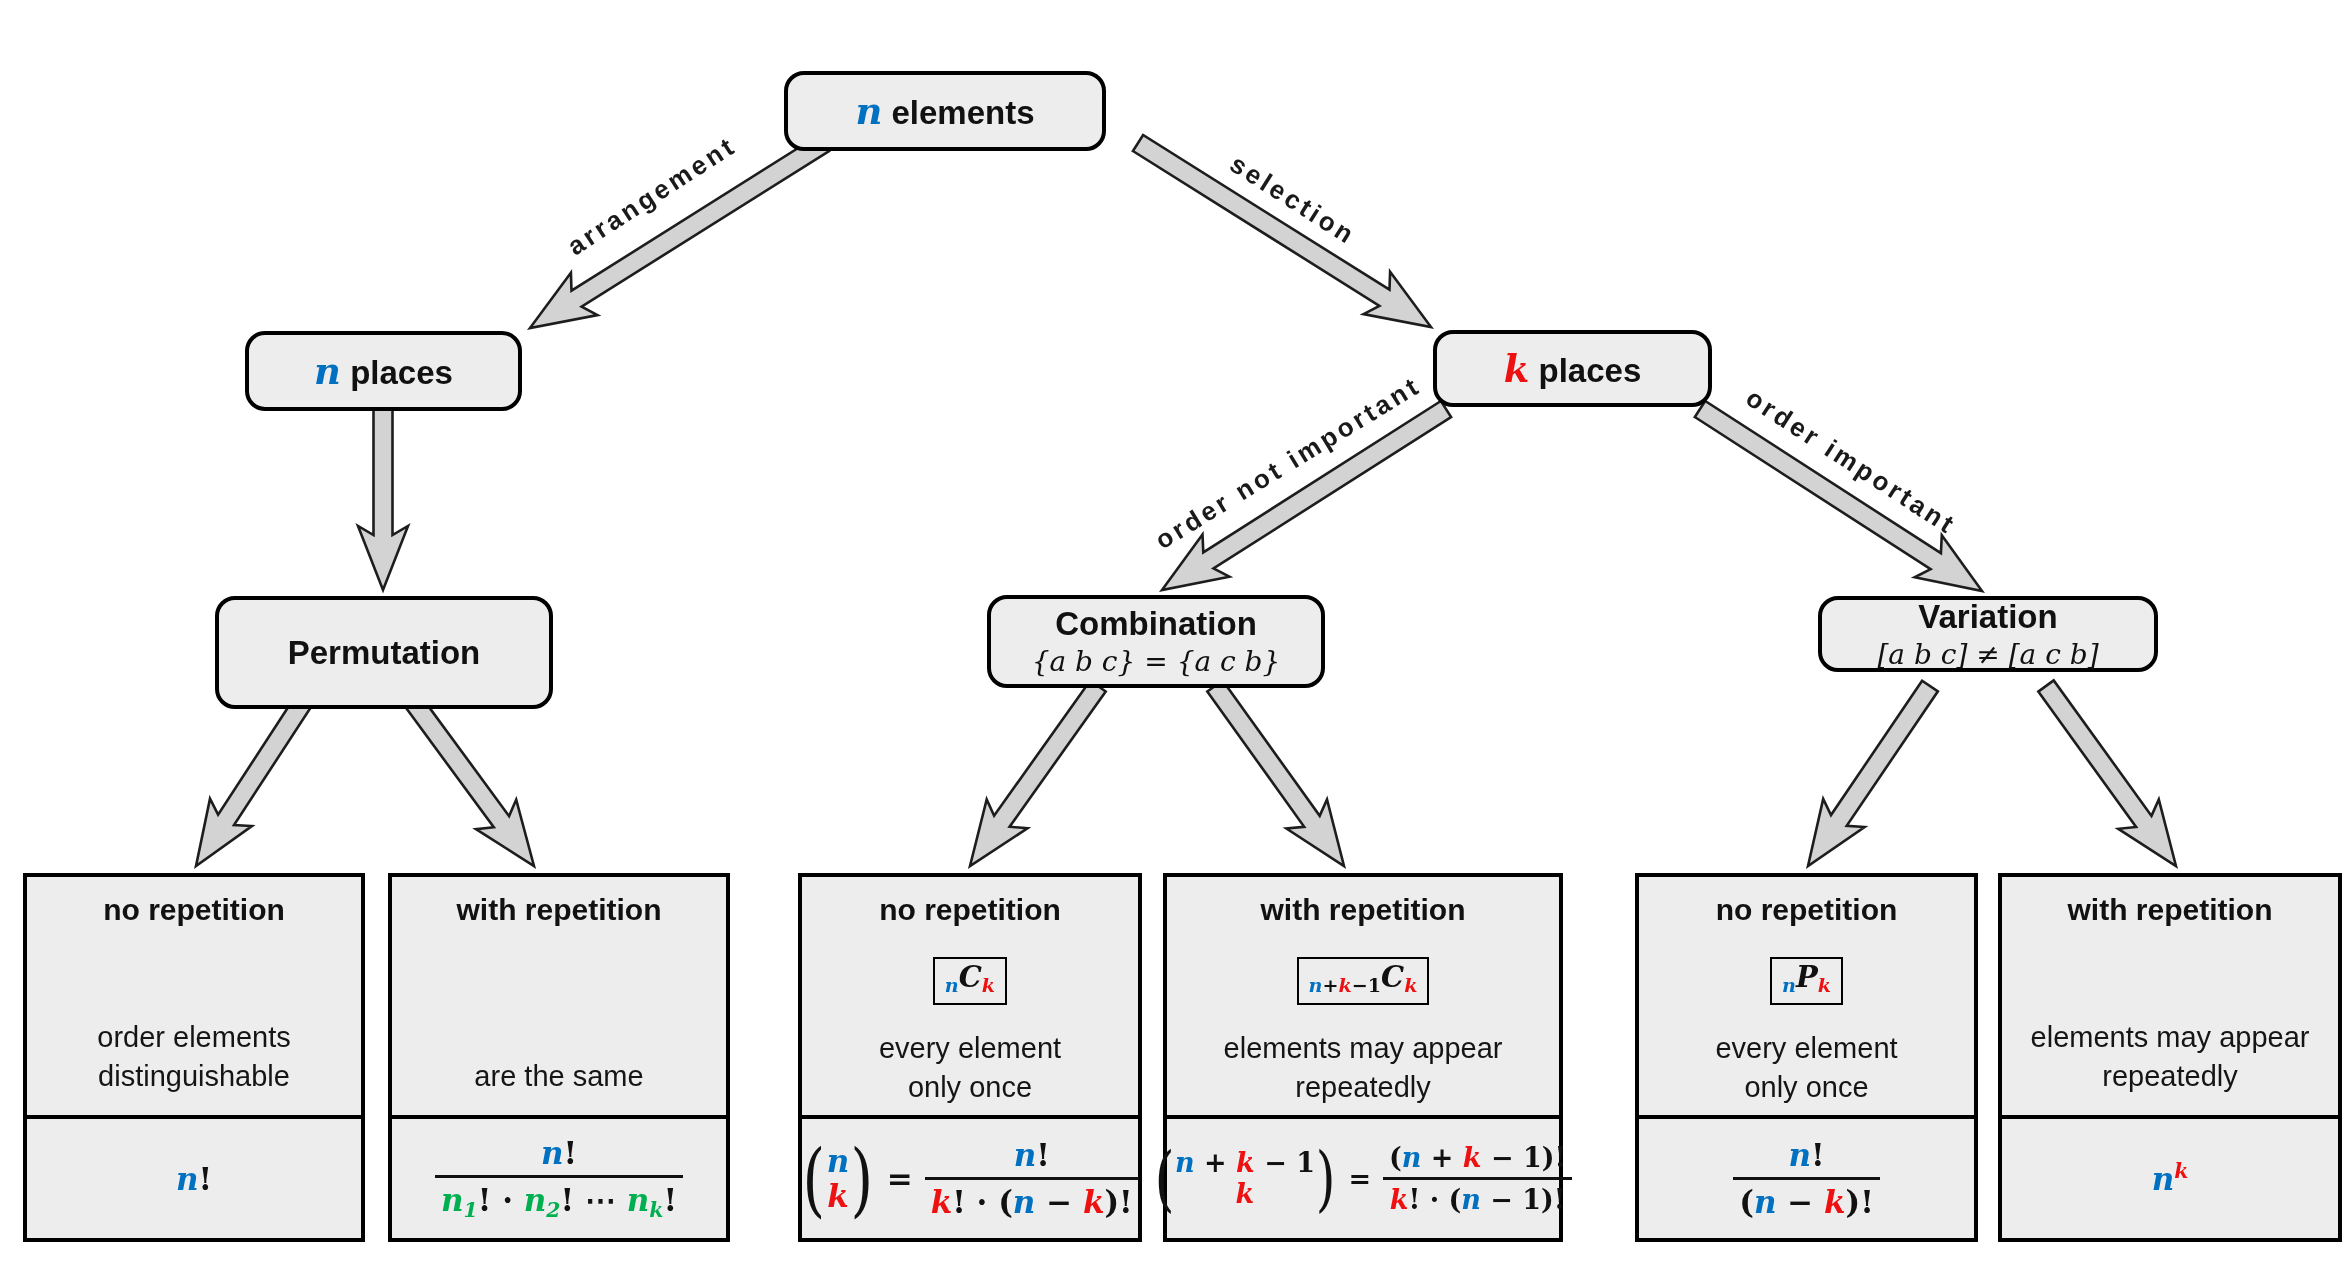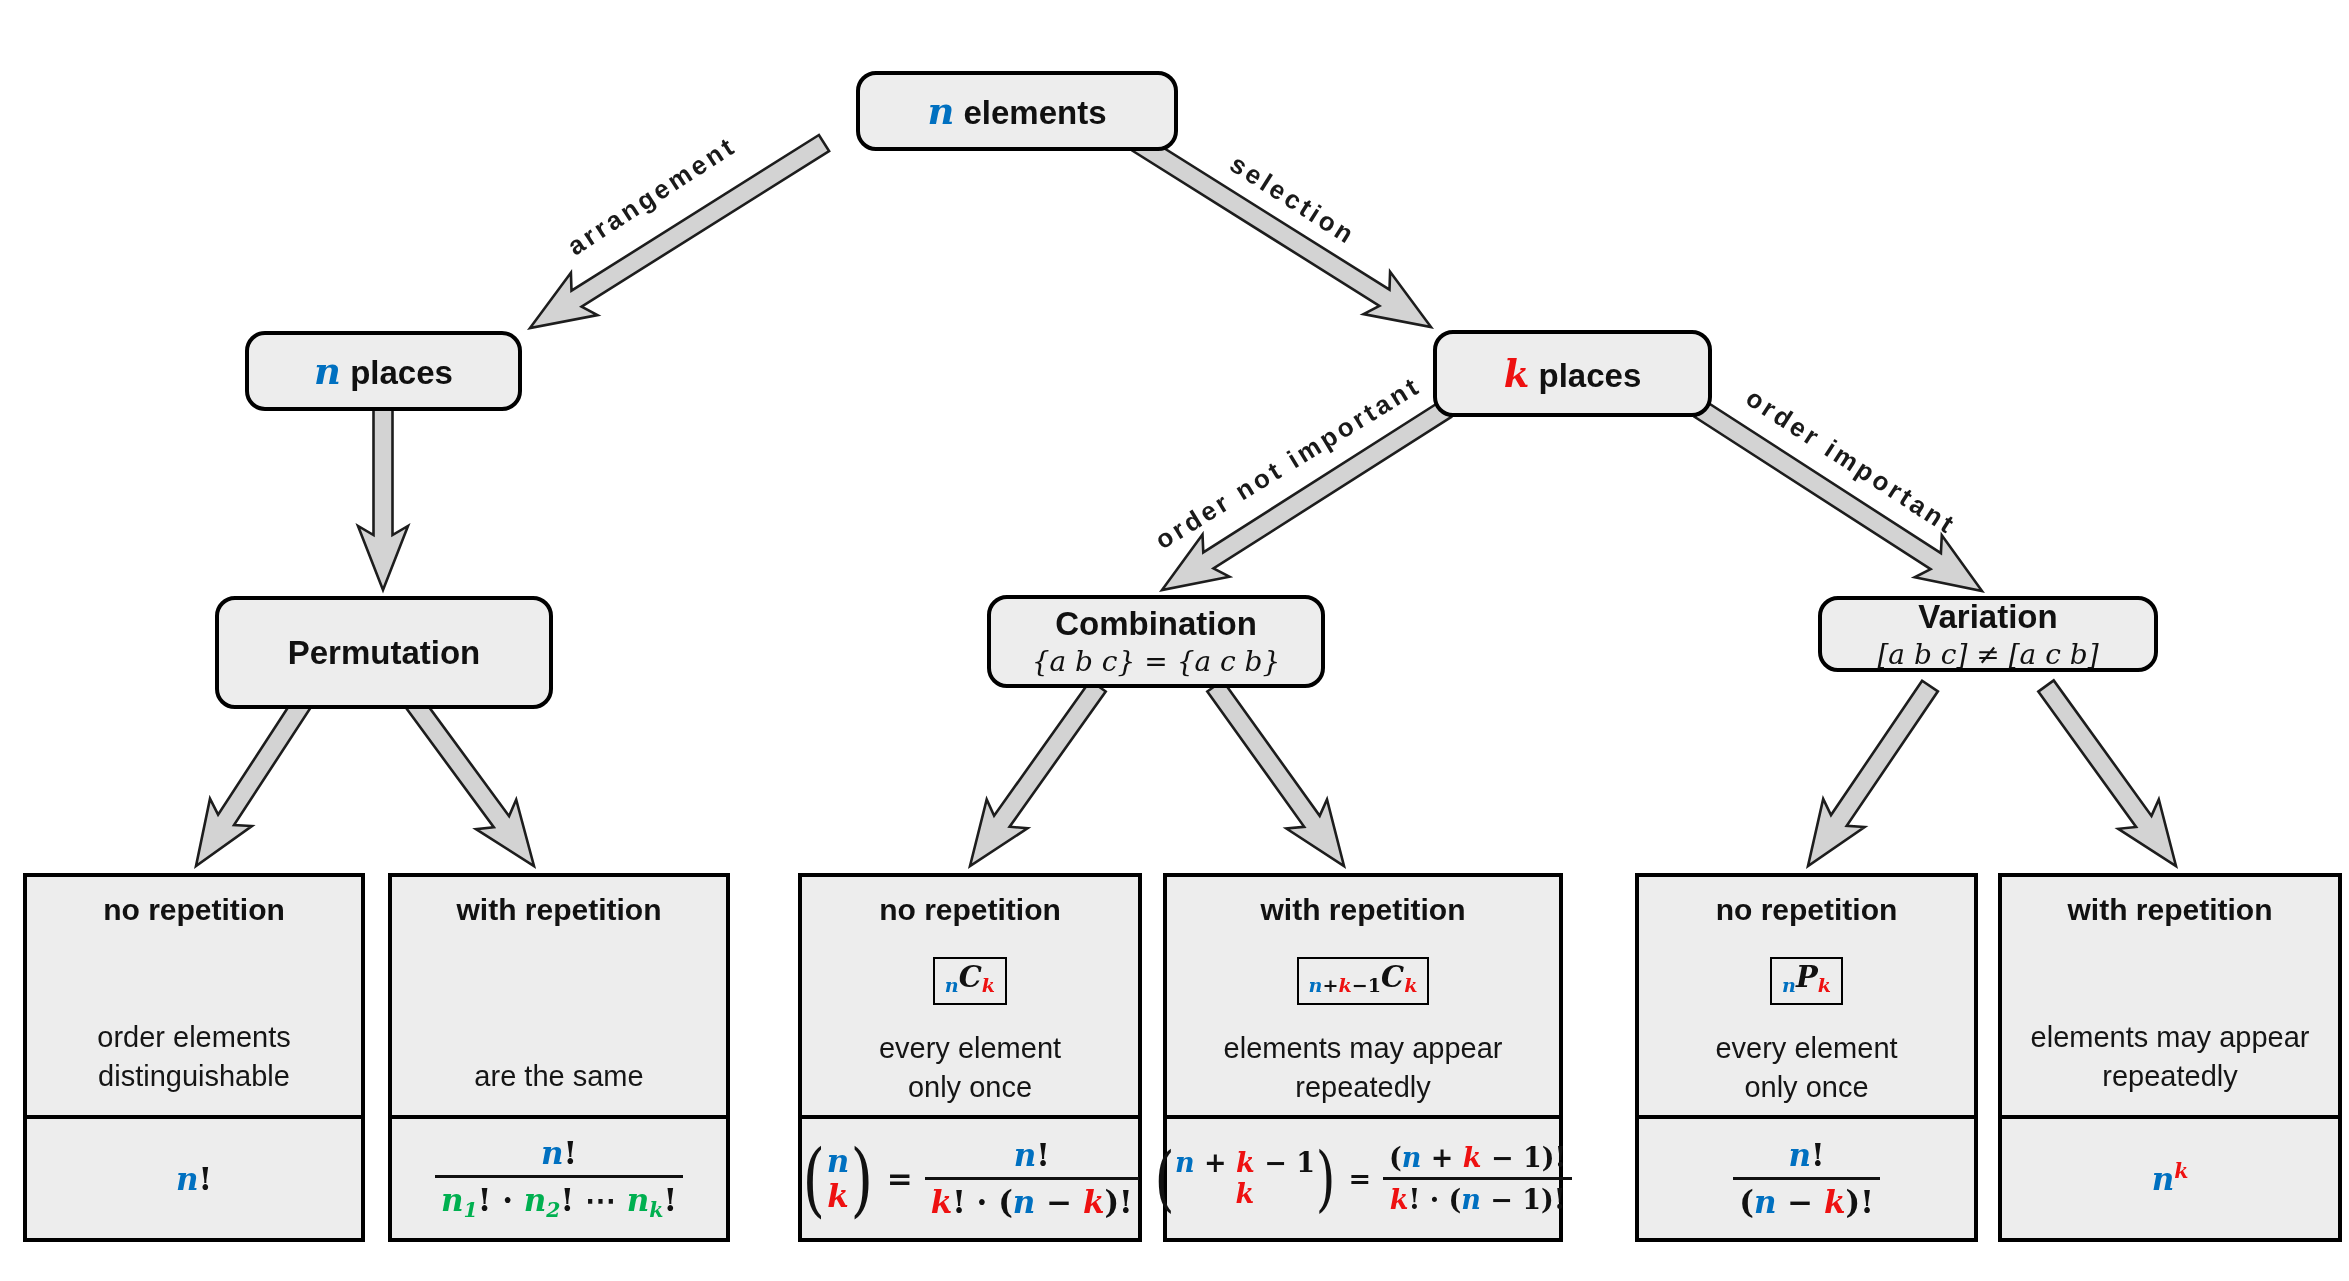--- a/index.html
+++ b/index.html
@@ -76,29 +76,29 @@
       <polygon points="1207.3,691.5 1304.2,826.8 1286.4,828.5 1344.0,866.0 1327.0,799.4 1319.7,815.8 1222.7,680.5" class="flow-arrow"></polygon>
       <polygon points="1922.1,680.7 1831.0,815.1 1823.2,799.0 1808.0,866.0 1864.6,827.0 1846.7,825.8 1937.9,691.3" class="flow-arrow"></polygon>
       <polygon points="2038.3,691.6 2136.1,827.0 2118.3,828.8 2176.0,866.0 2158.8,799.5 2151.5,815.9 2053.7,680.4" class="flow-arrow"></polygon>
     </svg>
 
   <div class="alabel" style="left:652px;top:196px;--rot:-33deg">arrangement</div>
   <div class="alabel" style="left:1293px;top:200px;--rot:32.5deg">selection</div>
   <div class="alabel" style="left:1288px;top:463px;--rot:-31.5deg">order not important</div>
   <div class="alabel" style="left:1851px;top:462px;--rot:33deg">order important</div>
 
-  <div class="node" style="left:856px;top:71px;width:322px;height:80px">
+  <div class="node" style="left:784px;top:71px;width:322px;height:80px">
     <div class="node-label rich"><span class="mb">n</span><span style="font-weight: bold;"> elements</span></div>
   </div>
 
   <div class="node" style="left:245px;top:331px;width:277px;height:80px">
     <div class="node-label rich"><span class="mb">n</span><span style="font-weight: bold;"> places</span></div>
   </div>
 
-  <div class="node" style="left:1433px;top:330px;width:279px;height:87px">
+  <div class="node" style="left:1433px;top:330px;width:279px;height:77px">
     <div class="node-label rich"><span class="mr">k</span><span style="font-weight: bold;"> places</span></div>
   </div>
 
   <div class="node" style="left:215px;top:596px;width:338px;height:113px">
     <div class="node-label">Permutation</div>
   </div>
 
   <div class="node" style="left:987px;top:595px;width:338px;height:93px">
     <div class="node-label">Combination</div>
     <div class="node-sub rich"><span class="mi">{a b c} = {a c b}</span></div>

